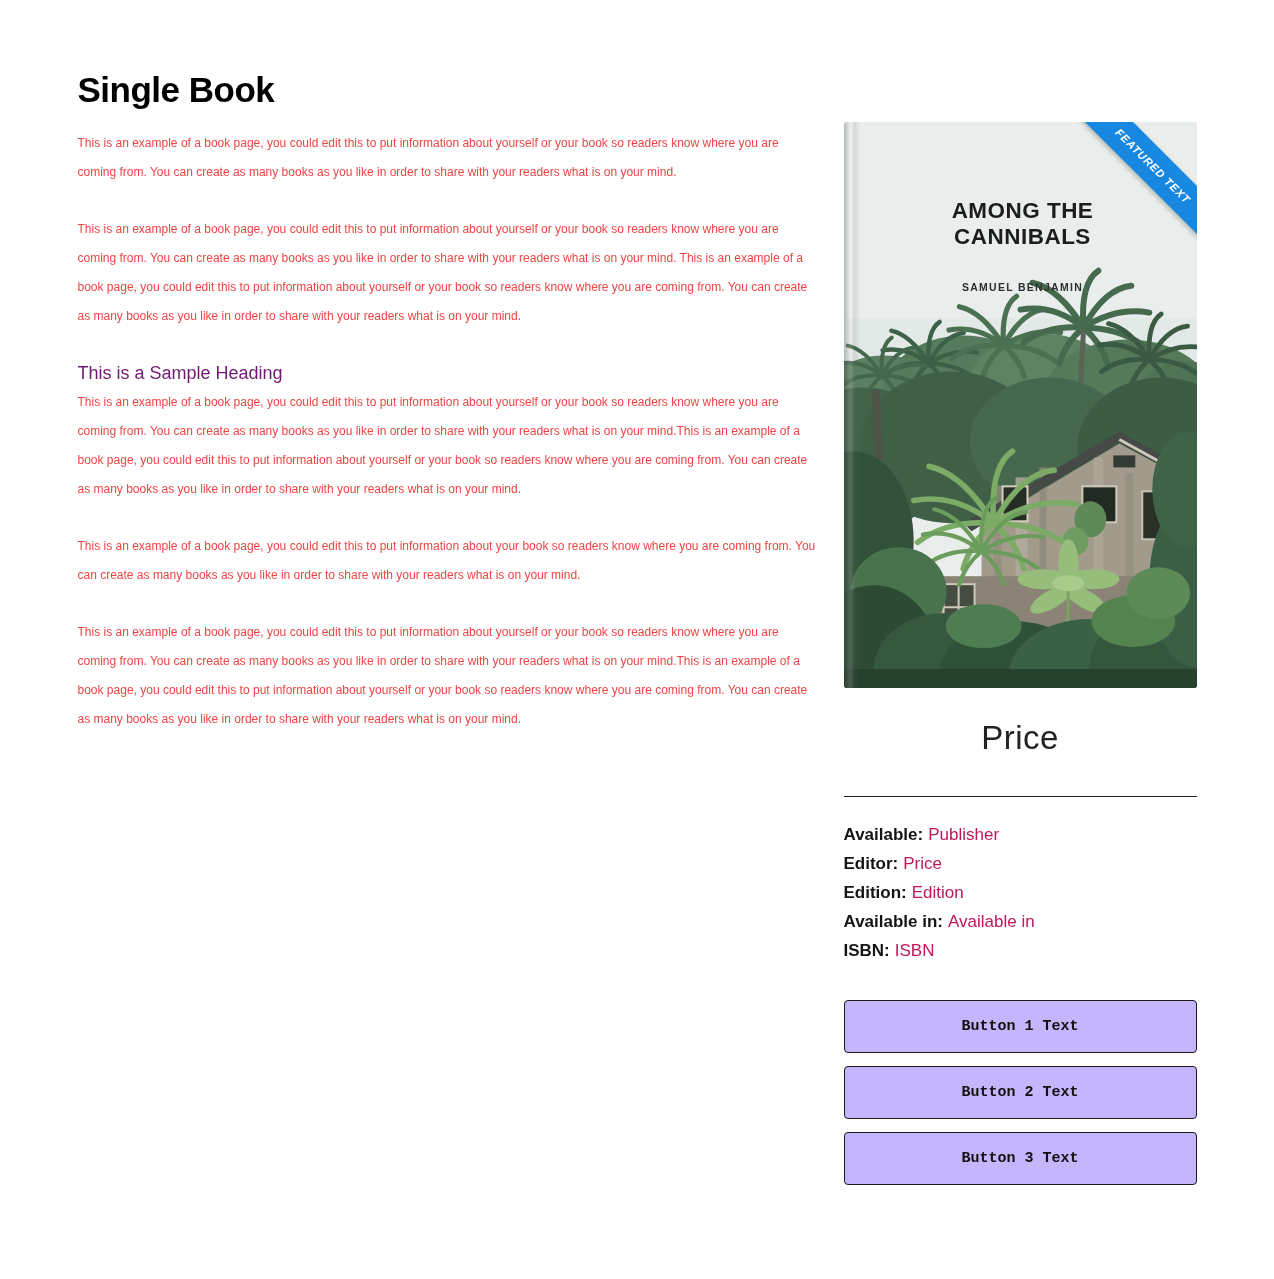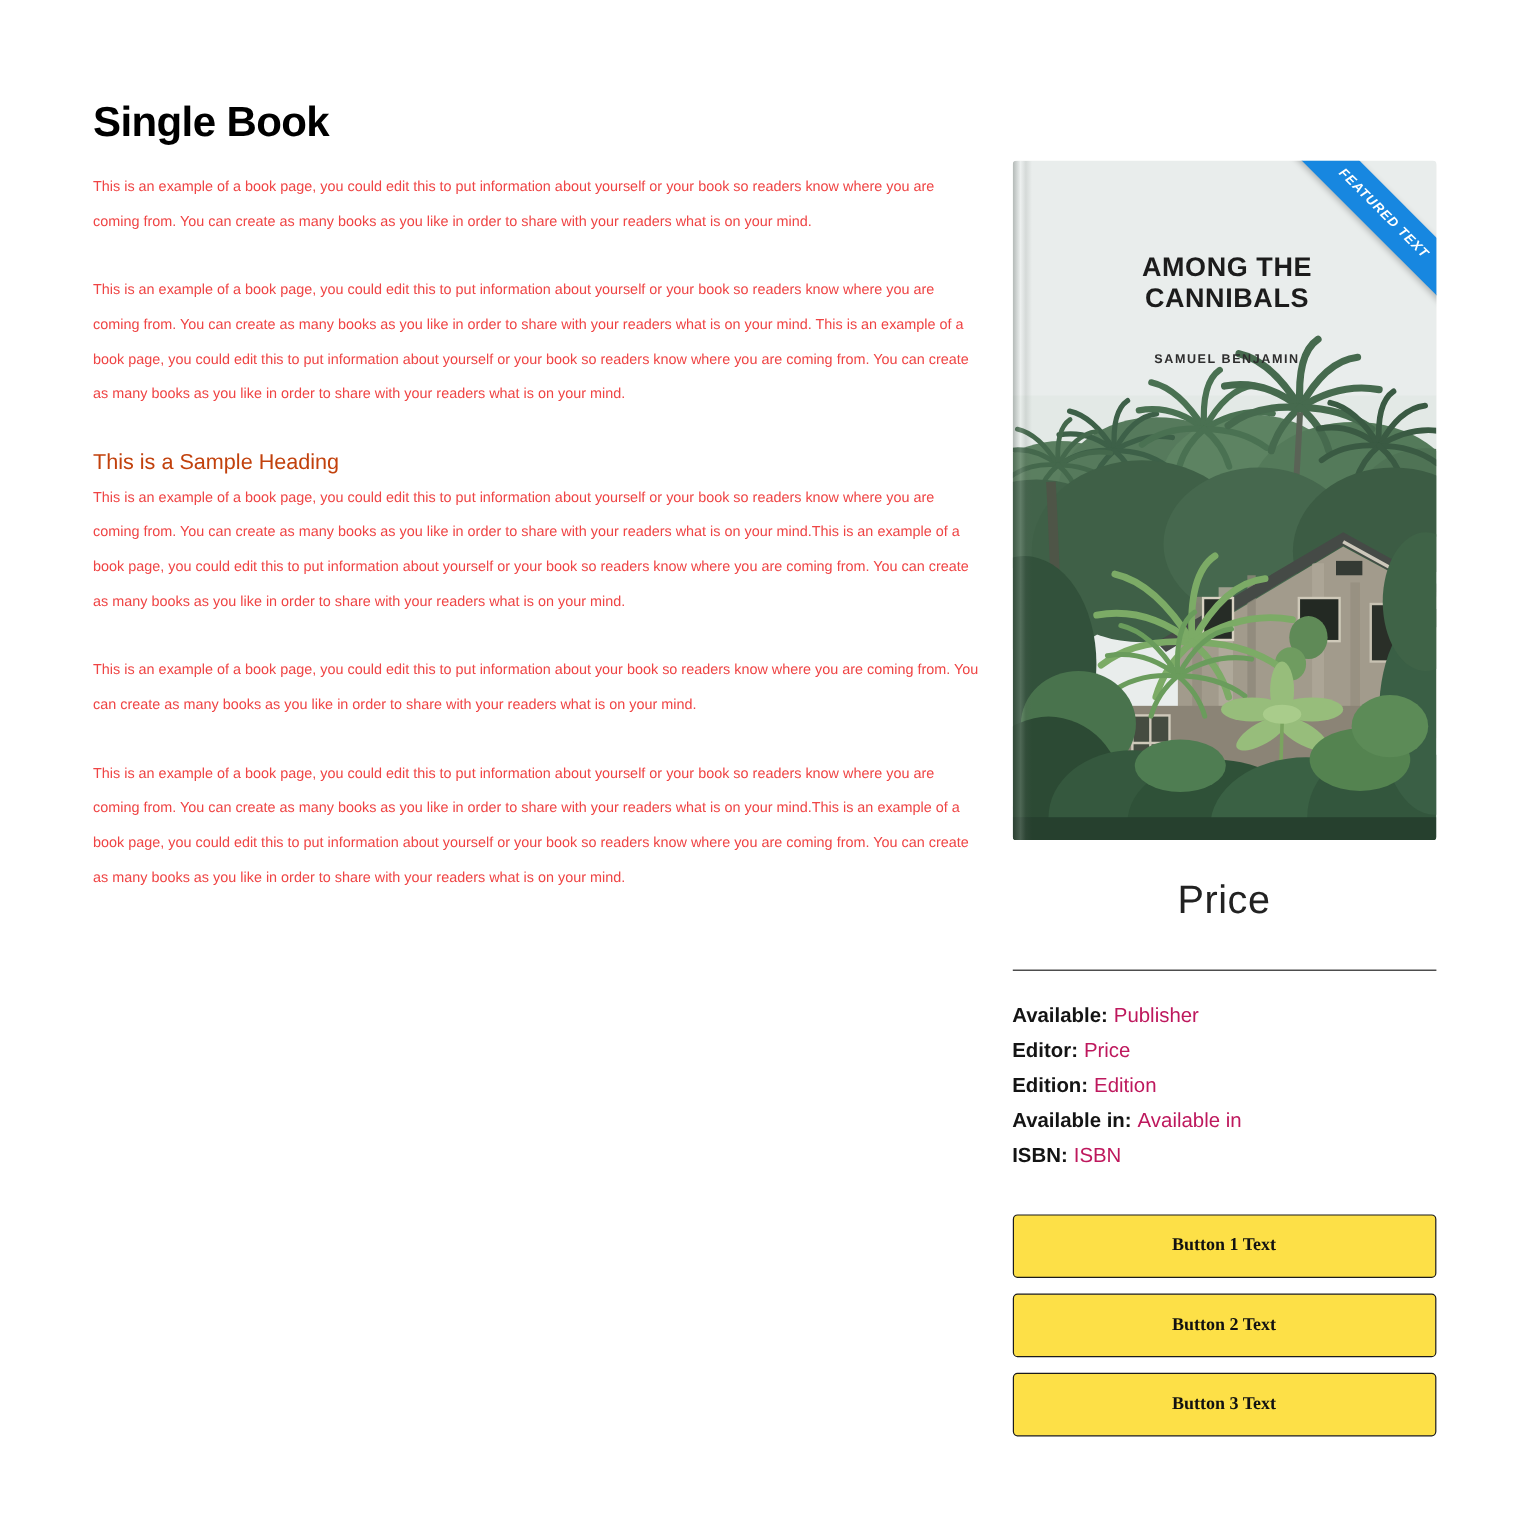--- a/index.html
+++ b/index.html
@@ -5,21 +5,21 @@
   * { box-sizing: border-box; }
   html, body { margin: 0; padding: 0; background: #ffffff; }
   body {
     font-family: "Liberation Sans", "DejaVu Sans", sans-serif;
     color: #3b3b3b;
     width: 1274px;
     min-height: 1279px;
   }
   .container {
     width: 1119px;
-    margin: 12px auto;
+    margin: 0 auto;
     padding: 70px 0 60px;
     display: flex;
     gap: 26px;
     align-items: flex-start;
   }
   
   .left-col { flex: 0 0 740px; width: 740px; }
   .page-title {
     font-size: 35px;
     line-height: 1.15;
@@ -30,21 +30,21 @@
   }
   .body-text {
     font-size: 12px;
     line-height: 29px;
     color: #ef4444;
     margin: 0 0 28px;
   }
   .sample-heading {
     font-size: 18px;
     line-height: 29px;
-    color: #c2410c;
+    color: #701a75;
     font-weight: 400;
     margin: 0;
   }
   .after-heading { margin-top: 0; }
   
   .right-col { flex: 0 0 353px; width: 353px; margin-top: 52px; }
   .book-cover {
     position: relative;
     width: 353px;
     height: 566px;
@@ -103,24 +103,24 @@
     line-height: 29px;
   }
   .meta-label { font-weight: bold; color: #141414; margin-right: 5px; }
   .meta-value { color: #be185d; }
   .button-stack { margin-top: 35px; }
   .action-button {
     display: block;
     width: 100%;
     height: 53px;
     margin-bottom: 13px;
-    background: #fde047;
+    background: #c4b5fd;
     border: 1px solid #1b1b1b;
     border-radius: 4px;
-    font-family: Liberation Serif, serif;
+    font-family: Liberation Mono, monospace;
     font-size: 15px;
     font-weight: 600;
     color: #111111;
     cursor: pointer;
     text-align: center;
   }
   .action-button:last-child { margin-bottom: 0; }
 </style>
 </head>
 <body>

